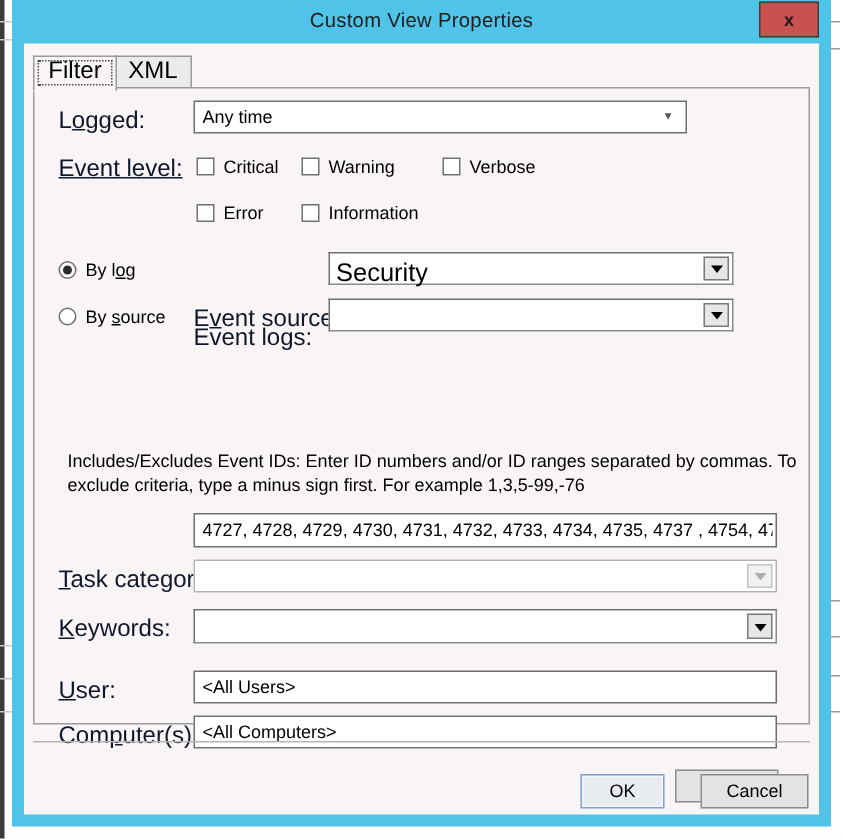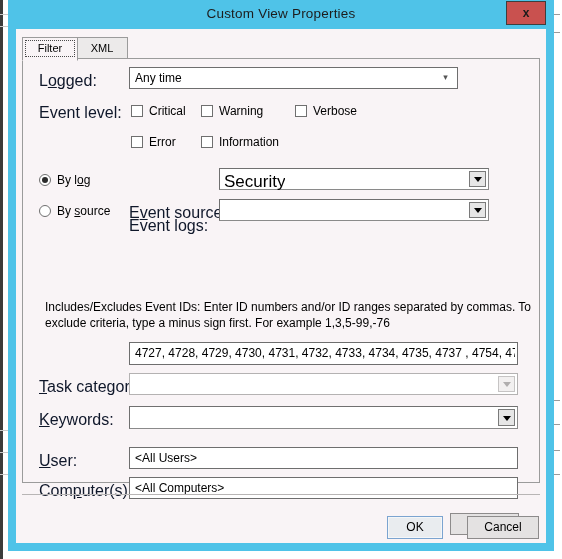--- a/index.html
+++ b/index.html
@@ -98,21 +98,21 @@
     left: 6px;
     top: 8px;
     height: 22px;
     width: 518px;
   }
   .tab {
     position: absolute;
     top: 0;
     height: 22px;
     box-sizing: border-box;
-    font-size: 11px;
+    font-size: 16px;
     line-height: 20px;
     text-align: center;
     background: #eceaea;
     border: 1px solid #9b9b9b;
     cursor: pointer;
   }
   .tab.selected {
     background: #f9f4f6;
     border-bottom: 1px solid #f9f4f6;
     z-index: 3;
@@ -343,21 +343,21 @@
     </div>
 
     <div id="tabpage">
 
       <div class="row-label" style="left:16px;top:13px;">L<u>o</u>gged:</div>
       <div class="flatcombo" style="left:106px;top:8px;width:329px;height:22px;text-align:center;">
         <span class="value">Any time</span>
         <span class="chev">▾</span>
       </div>
 
-      <div class="row-label" style="left:16px;top:45px;">Event level:</div>
+      <div class="row-label" style="left:16px;top:45px;text-decoration:underline;">Event level:</div>
 
       <div class="checkitem" style="left:108px;top:45px;">
         <span class="cbox"></span>
         <span class="lbl">Critical</span>
       </div>
       <div class="checkitem" style="left:178px;top:45px;">
         <span class="cbox"></span>
         <span class="lbl">Warning</span>
       </div>
       <div class="checkitem" style="left:272px;top:45px;">

